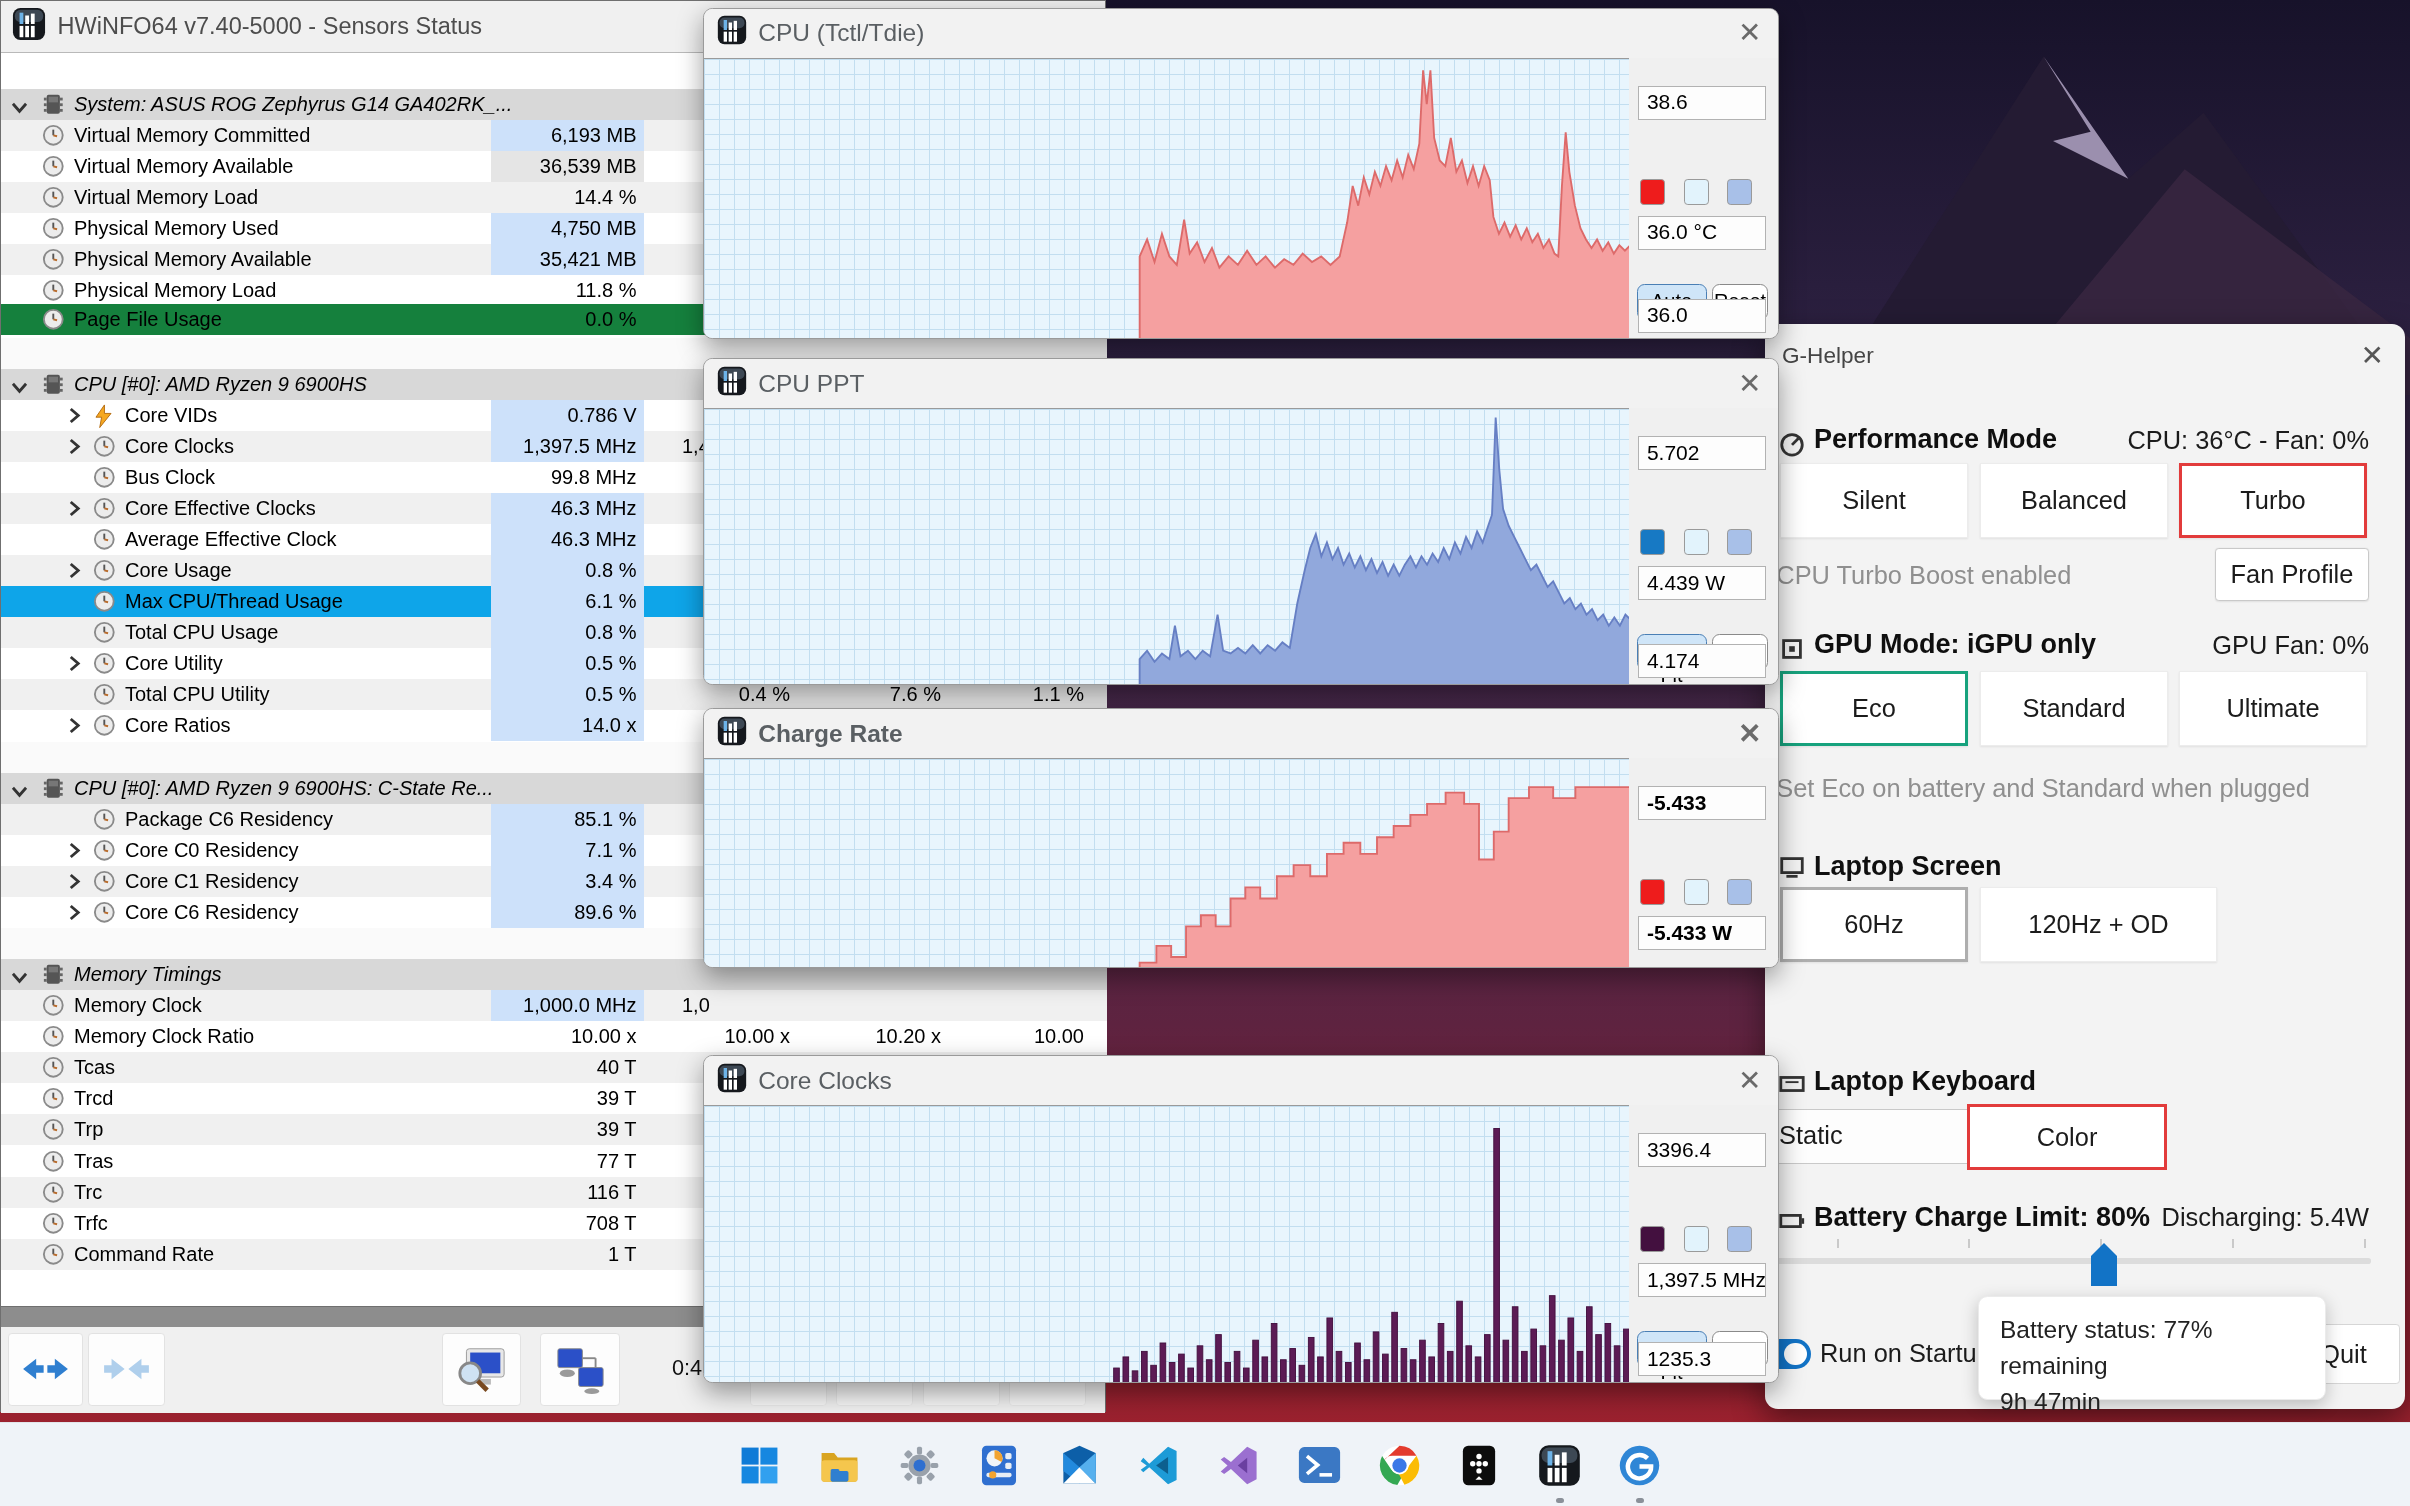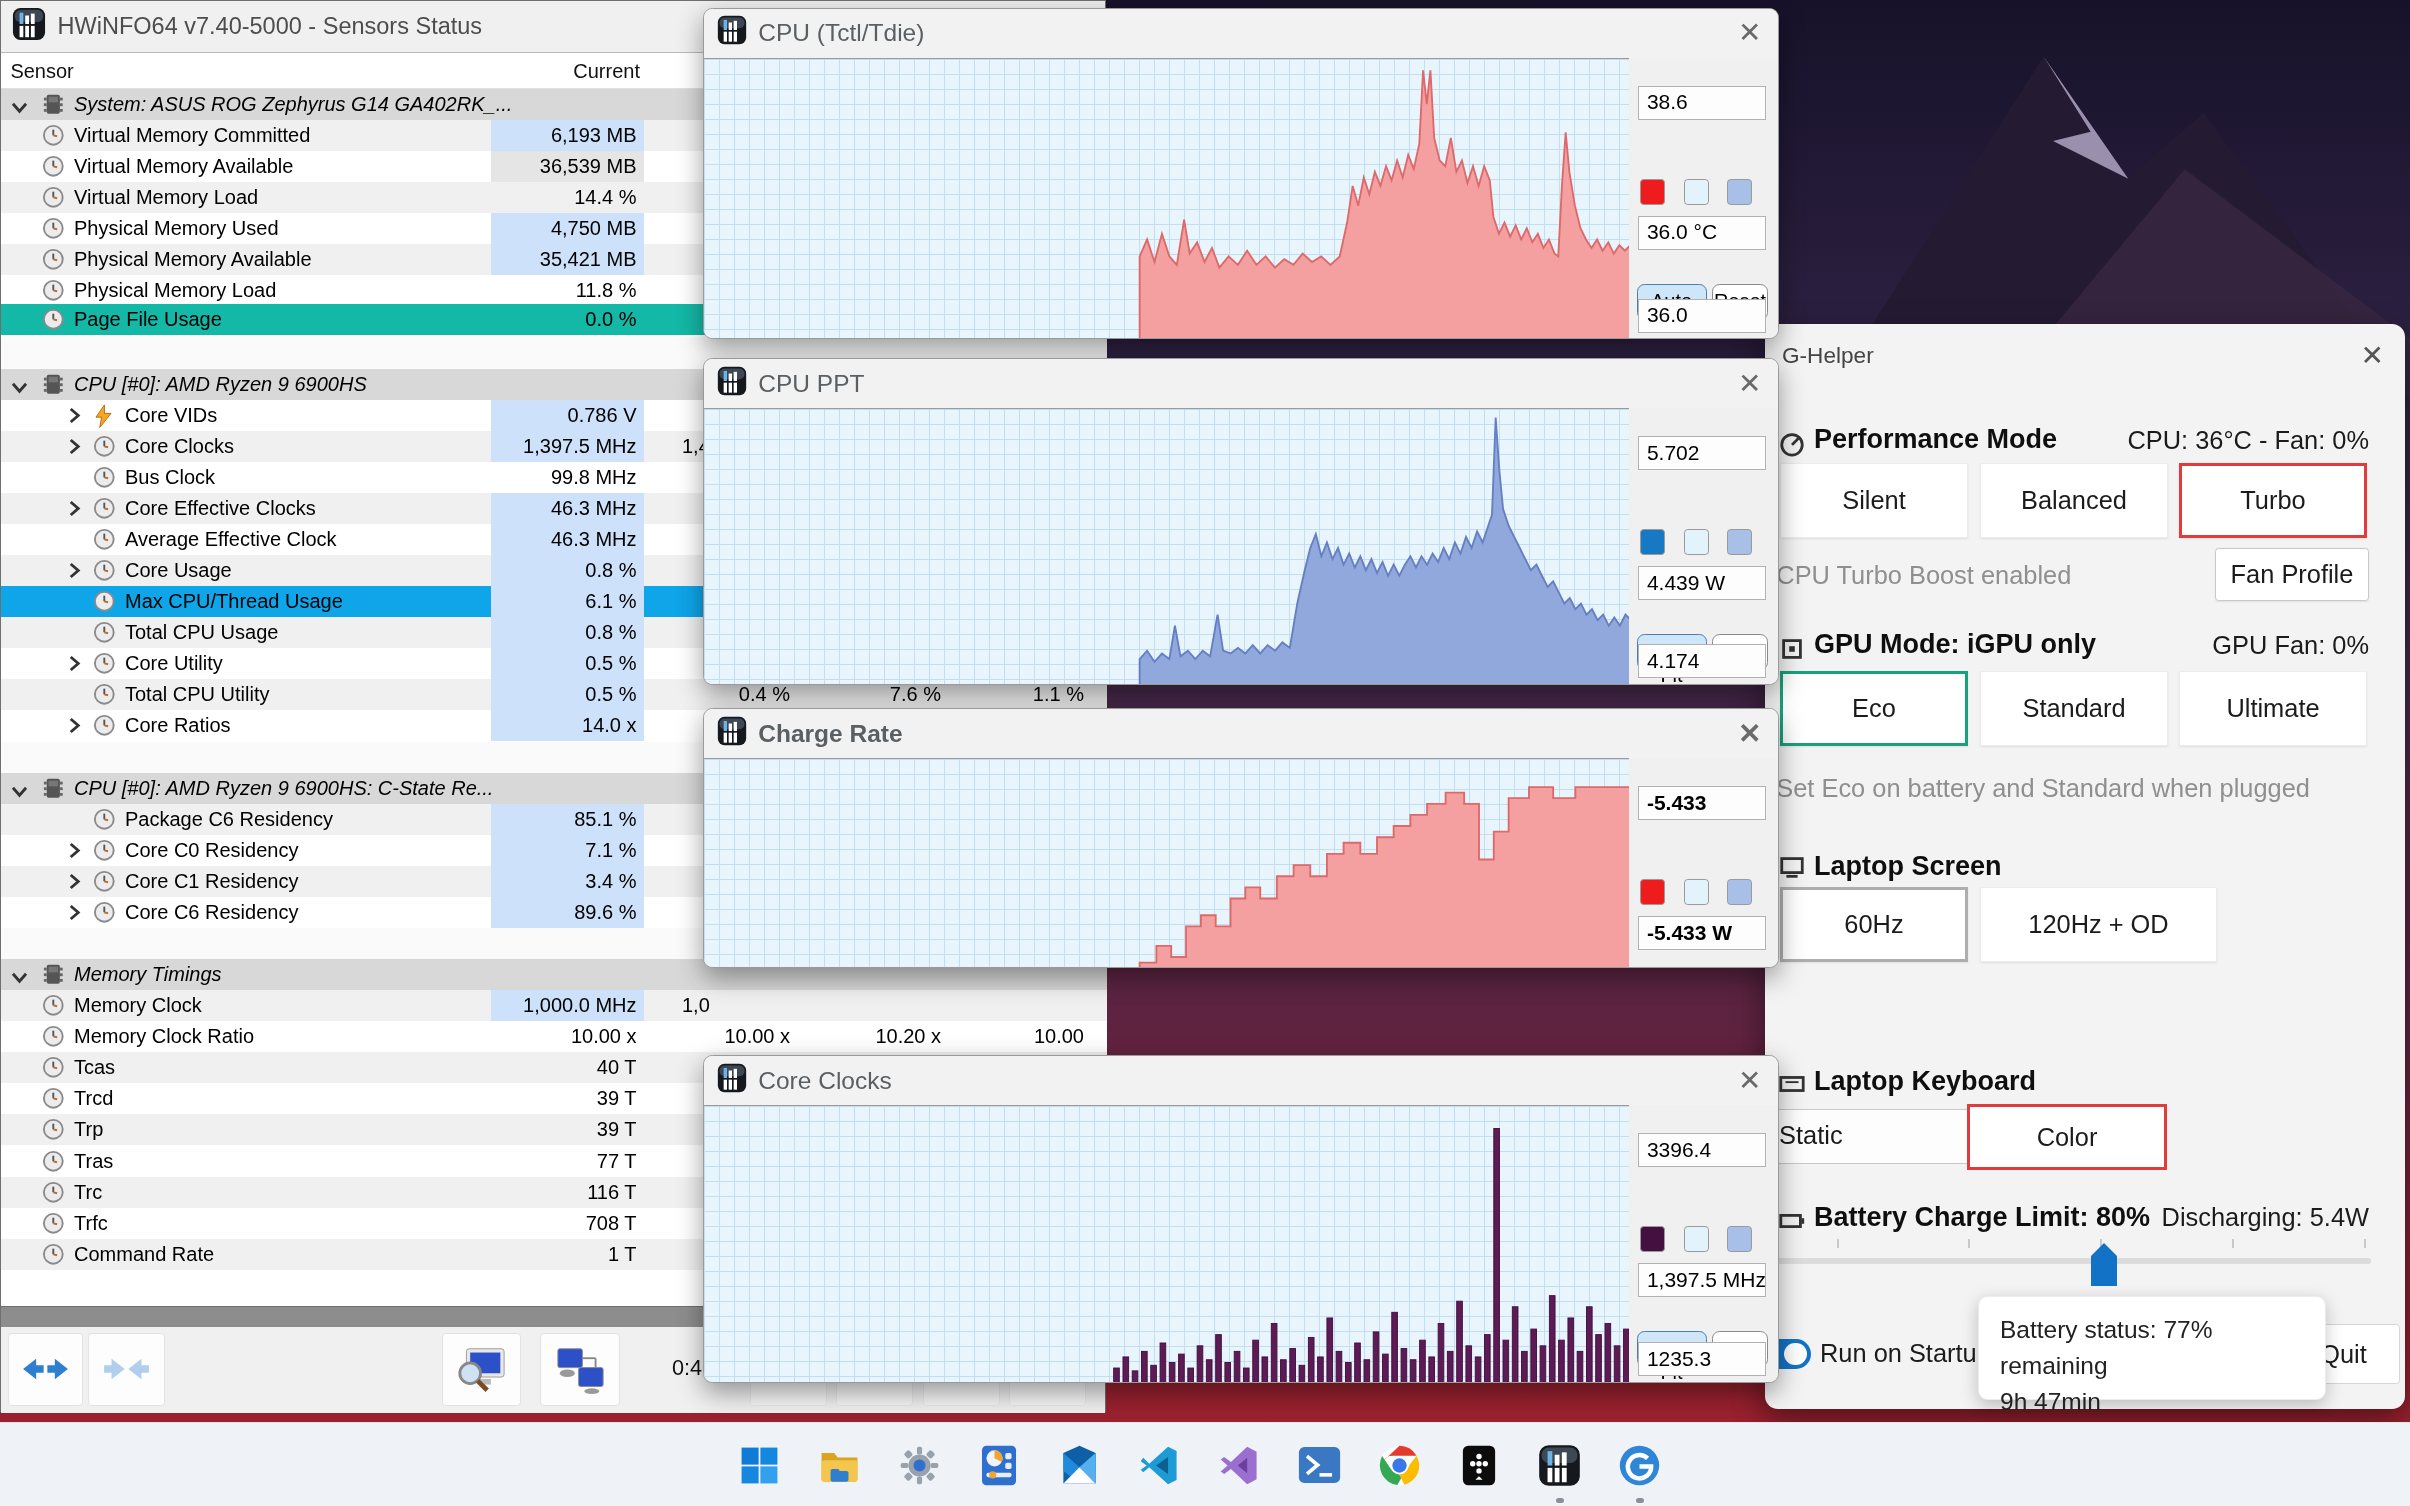--- a/index.html
+++ b/index.html
@@ -87,24 +87,20 @@
           <rect x="3" y="3" width="30" height="13" rx="6" fill="#3d4854"></rect>
           <rect x="8" y="6" width="4" height="12" fill="#6db3e8"></rect>
           <rect x="14" y="9" width="4" height="9" fill="#fff"></rect>
           <rect x="20" y="7" width="4" height="11" fill="#fff"></rect>
           <rect x="8" y="20" width="4" height="12" fill="#fff"></rect>
           <rect x="14" y="20" width="4" height="12" fill="#fff"></rect>
           <rect x="20" y="20" width="4" height="12" fill="#fff"></rect>
         </svg></span>
     <span>HWiNFO64 v7.40-5000 - Sensors Status</span>
   </div>
-  <div class="sw-header">
-    <span class="h-sensor">Sensor</span>
-    <span class="h-current">Current</span>
-  </div>
   <div id="sensor-rows">
       <div class="srow group" style="top: 0px;">
         <span style="position:absolute;left:9.4px;top:7.5px"><svg width="19" height="15" viewBox="0 0 20 16">
             <polyline points="3,4 10,12 17,4" fill="none" stroke="#333" stroke-width="3"></polyline>
           </svg></span>
         <span style="position:absolute;left:41px;top:2.8px"><svg width="22.6" height="24.5" viewBox="0 0 24 26">
             <rect x="5" y="3" width="14" height="20" rx="2" fill="#555"></rect>
             <rect x="7" y="5" width="10" height="6" fill="#777"></rect>
             <rect x="2" y="6" width="3" height="3" fill="#666"></rect>
             <rect x="2" y="12" width="3" height="3" fill="#666"></rect>
@@ -162,21 +158,21 @@
       </div>
       <div class="srow" style="top: 186px; background: rgb(255, 255, 255);">
         <span style="position:absolute;left:41px;top:3.8px"><svg width="22.6" height="22.6" viewBox="0 0 24 24">
             <circle cx="12" cy="12" r="10" fill="#ececec" stroke="#8a8a8a" stroke-width="2"></circle>
             <line x1="12" y1="12" x2="12" y2="6" stroke="#555" stroke-width="2"></line>
             <line x1="12" y1="12" x2="16" y2="13" stroke="#b86b2c" stroke-width="2"></line>
           </svg></span>
         <span class="lbl" style="left:73px">Physical Memory Load</span>
         <span class="val">11.8 %</span>
       </div>
-      <div class="srow" style="top: 215px; background: #14b8a6;">
+      <div class="srow" style="top: 215px; background: #15803d;">
         <span style="position:absolute;left:41px;top:3.8px"><svg width="22.6" height="22.6" viewBox="0 0 24 24">
             <circle cx="12" cy="12" r="10" fill="#ececec" stroke="#8a8a8a" stroke-width="2"></circle>
             <line x1="12" y1="12" x2="12" y2="6" stroke="#555" stroke-width="2"></line>
             <line x1="12" y1="12" x2="16" y2="13" stroke="#b86b2c" stroke-width="2"></line>
           </svg></span>
         <span class="lbl" style="left:73px">Page File Usage</span>
         <span class="val">0.0 %</span>
       </div>
       <div class="srow" style="top: 249px; background: rgb(250, 250, 250);"></div>
       <div class="srow group" style="top: 280px;">

